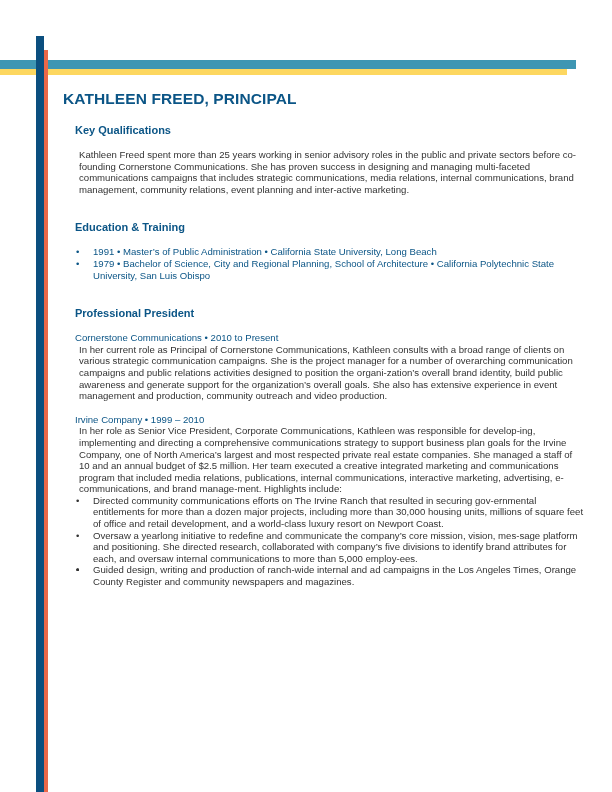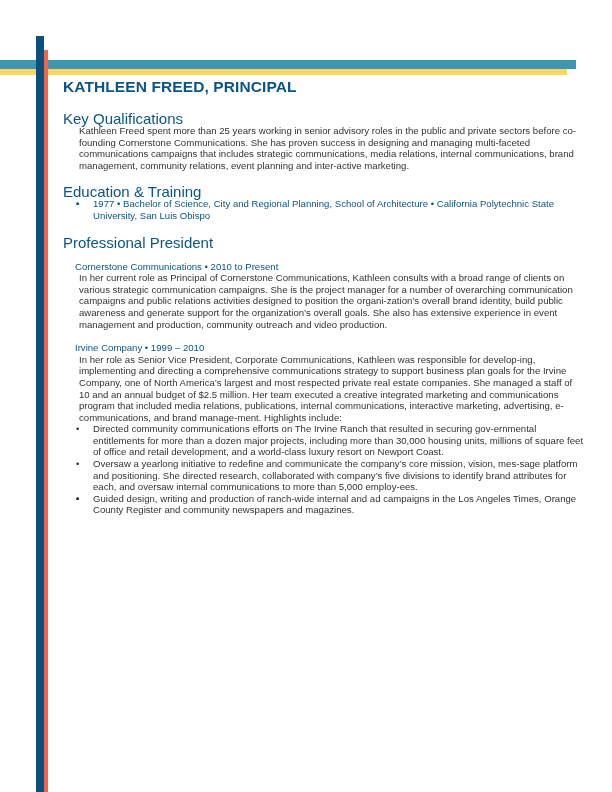--- a/index.html
+++ b/index.html
@@ -4,23 +4,23 @@
 <style>
   html, body { margin:0; padding:0; }
   body { width:612px; height:792px; background:#ffffff; position:relative; overflow:hidden;
          font-family:"Liberation Sans", sans-serif; color:#333333; }
   .bar-navy { position:absolute; left:36px; top:36px; width:8px; height:756px; background:#0b4f7f; }
   .bar-orange { position:absolute; left:44px; top:50px; width:4px; height:742px; background:#ec6849; }
   .band-teal { position:absolute; left:0; top:60px; width:576px; height:9px; background:#3e96b3; }
   .band-yellow { position:absolute; left:0; top:69px; width:567px; height:6px; background:#fdd760; }
   .bar-navy { z-index:3; } .bar-orange { z-index:2; }
   .band-teal, .band-yellow { z-index:1; }
-  .content { position:absolute; left:63px; top:78px; width:520px; }
+  .content { position:absolute; left:63px; top:90px; width:520px; }
   .title { font-size:15.5px; color:#0b5586; margin:0 0 16px 0; letter-spacing:0.1px; }
-  .h2 { font-size:15px; font-weight:normal; color:#0b5586; margin:0; line-height:13px; }
+  .h2 { font-size:11px; font-weight:bold; color:#0b5586; margin:12px; line-height:13px; }
   .body { font-size:9.6px; line-height:11.6px; color:#333; margin:0 0 0 16px; width:505px; }
   .sub { font-size:9.6px; line-height:11.6px; color:#0b5586; margin:0 0 0 12px; }
   ul { list-style:none; padding:0; margin:0 0 0 12px; }
   li { position:relative; padding-left:18px; font-size:9.6px; line-height:11.6px; width:493px; }
   li .dot { position:absolute; left:1px; top:0; }
   .edu li { color:#0b5586; }
   .gap-s { height:12px; } .gap-m { height:14px; }
 </style>
 </head>
 <body>
@@ -35,22 +35,22 @@
 
   <section>
     <h2 class="h2">Key Qualifications</h2>
     <p class="body" style="margin-top:0;margin-bottom:0">Kathleen Freed spent more than 25 years working in senior advisory roles in the public and private sectors before co-founding Cornerstone Communications. She has proven success in designing and managing multi-faceted communications campaigns that includes strategic communications, media relations, internal communications, brand management, community relations, event planning and inter-active marketing.</p>
   </section>
   <div class="gap-m"></div>
 
   <section>
     <h2 class="h2">Education &amp; Training</h2>
     <ul class="edu">
-      <li><span class="dot">•</span></li>
-      <li><span class="dot">•</span><span>1977 • Bachelor of Science, City and Regional Planning, School of Architecture • California Polytechnic State University, San Luis Obispo</span></li>
+      <li><span class="dot">•</span><span>1991 • Master’s of Public Administration • California State University, Long Beach</span></li>
+      <li><span class="dot">•</span><span>1979 • Bachelor of Science, City and Regional Planning, School of Architecture • California Polytechnic State University, San Luis Obispo</span></li>
     </ul>
   </section>
   <div class="gap-m"></div>
 
   <section>
     <h2 class="h2">Professional President</h2>
     <div>
       <p class="sub" style="margin-top:12px;margin-bottom:0">Cornerstone Communications • 2010 to Present</p>
       <p class="body" style="margin-top:0;margin-bottom:0">In her current role as Principal of Cornerstone Communications, Kathleen consults with a broad range of clients on various strategic communication campaigns. She is the project manager for a number of overarching communication campaigns and public relations activities designed to position the organi-zation’s overall brand identity, build public awareness and generate support for the organization’s overall goals. She also has extensive experience in event management and production, community outreach and video production.</p>
     </div>

